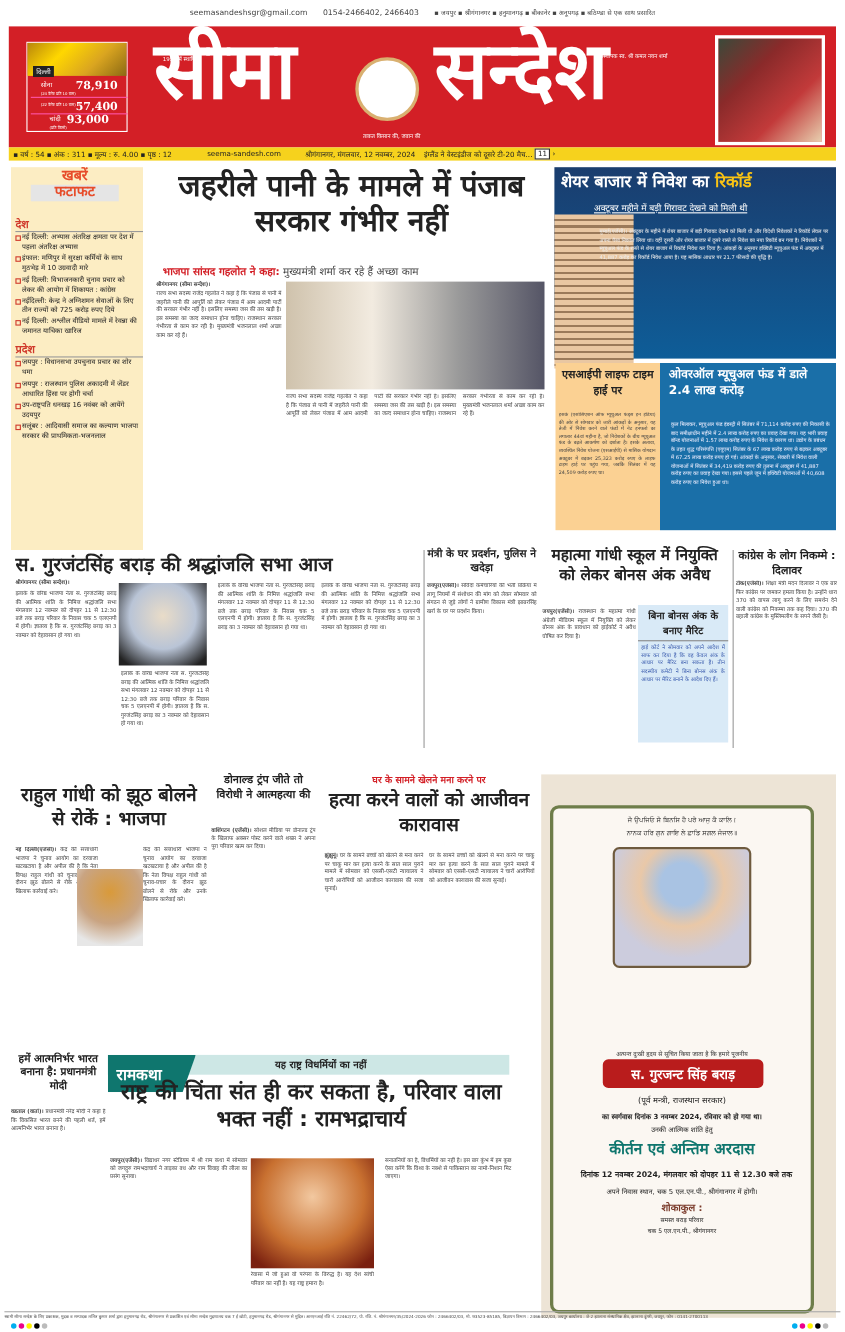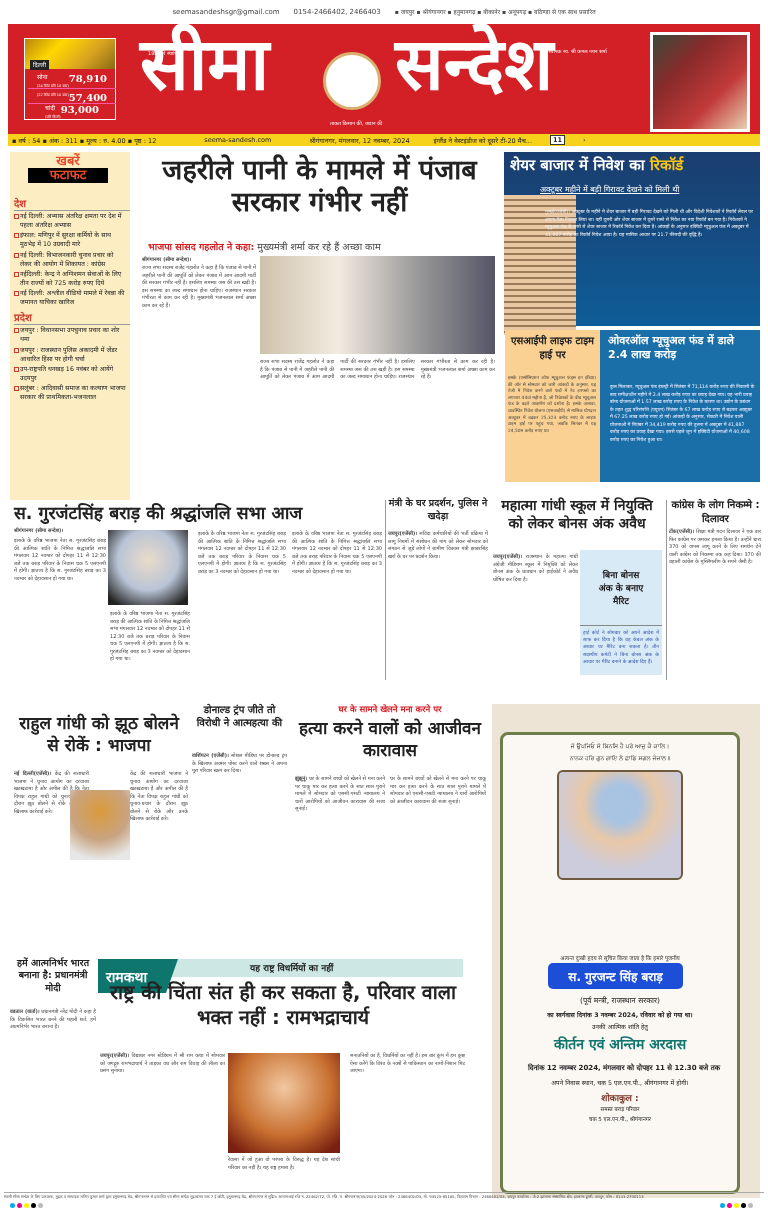--- a/index.html
+++ b/index.html
@@ -13,22 +13,22 @@
 .delhi{left:30px;top:60px;background:#222;color:#fff;font-size:6px;padding:1px 3px}
 .rate{left:28px;font-size:6px;color:#fff;width:88px;display:flex;justify-content:center;border-bottom:1px solid #f5a}
 .rate .v{font-family:"DejaVu Serif",serif;font-weight:bold;font-size:10px}
 .logo{left:140px;top:28px;font-size:72px;font-weight:bold;color:#fff;font-family:"DejaVu Sans",sans-serif;line-height:1}
 .logo2{left:395px;top:28px;font-size:72px;font-weight:bold;color:#fff;line-height:1}
 .emblem{left:323px;top:52px;width:58px;height:58px;border-radius:50%;background:#fff;border:3px solid #d9b070}
 .est{left:148px;top:50px;font-size:5px;color:#fff}
 .tagline{left:330px;top:120px;font-size:5px;color:#fff}
 .founder{left:545px;top:48px;font-size:5px;color:#fff}
 .sportimg{left:650px;top:32px;width:100px;height:100px;border:3px solid #fff;background:linear-gradient(135deg,#3a4a3a,#8a2a2a,#c23a3a,#e8d0b0)}
-.infobar{left:8px;top:134px;width:752px;height:12px;background:#f6d21d;font-size:6.5px;display:flex;align-items:center;padding-left:4px;gap:18px}
-.infobar .pg{border:1px solid #333;background:#fff;padding:0 2px;font-weight:bold}
+.infobar{left:8px;top:134px;width:752px;height:12px;background:#f6d21d;font-size:6.5px;display:flex;align-items:center;padding-left:4px;gap:2px}
+.infobar .pg{border:1px solid #333;background:#fff;padding:0 2px;font-weight:normal}
 .khabar{left:10px;top:152px;width:120px;height:348px;background:#fcedc3}
 .khabar-title{left:28px;top:154px;font-size:13px;color:#e74c2a;font-weight:bold;line-height:1.1;text-align:center;width:80px}
 .sechead{font-size:10px;color:#d0392b;font-weight:bold;border-bottom:1px solid #999;width:116px}
 .bul{font-size:6.3px;line-height:1.45;width:112px;padding-left:6px;position:relative;margin-bottom:1px}
 .bul:before{content:"";position:absolute;left:0;top:3px;width:3px;height:3px;border:1px solid #d0392b}
 .headline{font-weight:bold;color:#222}
 .col{font-size:5px;line-height:1.5;color:#444;text-align:justify}
 .stock{left:504px;top:152px;width:256px;height:174px;background:linear-gradient(180deg,#1a3d6e,#0e5d98)}
 .stock-t{left:510px;top:154px;font-size:15px;color:#fff;font-weight:bold}
 .stock-t .rec{color:#f9c314}
@@ -38,21 +38,21 @@
 .sipbox{left:505px;top:330px;width:95px;height:152px;background:#fbd193}
 .sip-t{left:510px;top:333px;font-size:10px;font-weight:bold;color:#222;text-align:center;width:85px}
 .mfbox{left:600px;top:330px;width:160px;height:152px;background:#1a6fa8}
 .mf-t{left:608px;top:334px;font-size:11px;color:#fff;font-weight:bold}
 .mf-txt{left:610px;top:383px;width:145px;font-size:4.7px;line-height:1.6;color:#eef}
 .ramkatha{left:98px;top:959px;width:365px;height:18px;background:#cde7e5}
 .ramtag{left:98px;top:959px;width:80px;height:34px;background:#0f766e;color:#fff;font-size:14px;font-weight:bold;display:flex;align-items:center;padding-left:8px;clip-path:polygon(0 0,100% 0,85% 100%,0 100%)}
 .ad{left:492px;top:704px;width:268px;height:494px;background:#ede4d6}
 .adin{left:500px;top:732px;width:240px;height:462px;background:#fbf7f2;border:3px solid #6e7d4a;border-radius:8px}
 .adphoto{left:557px;top:770px;width:126px;height:110px;background:#f0e0cc;border:2px solid #6e5a3e;border-radius:6px}
-.adname{left:548px;top:963px;width:135px;height:26px;background:#1d4ed8;border-radius:5px;color:#fff;font-size:12px;font-weight:bold;display:flex;align-items:center;justify-content:center}
+.adname{left:548px;top:963px;width:146px;height:26px;background:#b91c1c;border-radius:5px;color:#fff;font-size:12px;font-weight:bold;display:flex;align-items:center;justify-content:center}
 .ctr{text-align:center}
 .footer{left:4px;top:1192px;width:760px;font-size:3.8px;color:#444;border-top:1px solid #aaa;padding-top:1px}
 .cmyk{display:flex;gap:2px;position:absolute}
 .cmyk span{width:5px;height:5px;border-radius:50%}
 .photo{background:linear-gradient(160deg,#9bb6d0,#d8c2a8,#fff)}
 .vline{position:absolute;width:1px;background:#999}
 </style>
 </head>
 <body>
 
@@ -91,21 +91,21 @@
   <span style="margin-left:30px">seema-sandesh.com</span>
   <span style="margin-left:20px">श्रीगंगानगर, मंगलवार, 12 नवम्बर, 2024</span>
   <span style="margin-left:6px">इंग्लैंड ने वेस्टइंडीज को दूसरे टी-20 मैच...</span>
   <span class="pg">11</span>
   <span>›</span>
 </div>
 
 <div class="abs khabar"></div>
 <div class="abs khabar-title">
     <div>खबरें</div>
-    <div style="background:#000000;color:#e74c2a">फटाफट</div>
+    <div style="background:#e5e5e5;color:#e74c2a">फटाफट</div>
   </div>
 <div class="abs" style="left:14px;top:196px">
   <div class="sechead">देश</div>
   <div class="bul">नई दिल्ली: अभ्यास अंतरिक्ष क्षमता पर देश में पहला अंतरिक्ष अभ्यास</div>
   <div class="bul">इंफाल: मणिपुर में सुरक्षा कर्मियों के साथ मुठभेड़ में 10 उग्रवादी मारे</div>
   <div class="bul">नई दिल्ली: विभाजनकारी चुनाव प्रचार को लेकर की आयोग में शिकायत : कांग्रेस</div>
   <div class="bul">नईदिल्ली: केन्द्र ने अग्निशमन सेवाओं के लिए तीन राज्यों को 725 करोड़ रुपए दिये</div>
   <div class="bul">नई दिल्ली: अश्लील वीडियो मामले में रेवन्ना की जमानत याचिका खारिज</div>
   <div class="sechead" style="margin-top:4px">प्रदेश</div>
   <div class="bul">जयपुर : विधानसभा उपचुनाव प्रचार का शोर थमा</div>
@@ -141,21 +141,21 @@
 <div class="abs col" style="left:198px;top:530px;width:88px;height:155px;overflow:hidden">इलाके के वरिष्ठ भाजपा नेता स. गुरजंटसिंह बराड़ की आत्मिक शांति के निमित्त श्रद्धांजलि सभा मंगलवार 12 नवम्बर को दोपहर 11 से 12:30 बजे तक बराड़ परिवार के निवास चक 5 एलएनपी में होगी। ज्ञातव्य है कि स. गुरजंटसिंह बराड़ का 3 नवम्बर को देहावसान हो गया था।</div>
 <div class="abs col" style="left:292px;top:530px;width:90px;height:155px;overflow:hidden">इलाके के वरिष्ठ भाजपा नेता स. गुरजंटसिंह बराड़ की आत्मिक शांति के निमित्त श्रद्धांजलि सभा मंगलवार 12 नवम्बर को दोपहर 11 से 12:30 बजे तक बराड़ परिवार के निवास चक 5 एलएनपी में होगी। ज्ञातव्य है कि स. गुरजंटसिंह बराड़ का 3 नवम्बर को देहावसान हो गया था।</div>
 
 <div class="vline" style="left:385px;top:500px;height:180px"></div>
 <div class="abs headline ctr" style="left:388px;top:496px;width:100px;font-size:9.5px">मंत्री के घर प्रदर्शन, पुलिस ने खदेड़ा</div>
 <div class="abs col" style="left:388px;top:530px;width:100px;height:155px;overflow:hidden"><b>जयपुर(एजेंसी)।</b> <span>संविदा कर्मचारियों की भर्ती प्रक्रिया में लागू नियमों में संशोधन की मांग को लेकर सोमवार को संगठन से जुड़े लोगों ने ग्रामीण विकास मंत्री झाबरसिंह खर्रा के घर पर प्रदर्शन किया।</span></div>
 
 <div class="abs headline ctr" style="left:492px;top:496px;width:170px;font-size:14px;line-height:1.3">महात्मा गांधी स्कूल में नियुक्ति को लेकर बोनस अंक अवैध</div>
 <div class="abs col" style="left:493px;top:553px;width:85px;height:130px;overflow:hidden"><b>जयपुर(एजेंसी)।</b> <span>राजस्थान के महात्मा गांधी अंग्रेजी मीडियम स्कूल में नियुक्ति को लेकर बोनस अंक के प्रावधान को हाईकोर्ट ने अवैध घोषित कर दिया है।</span></div>
 <div class="abs" style="left:580px;top:550px;width:82px;height:125px;background:#d9eaf7">
-  <div class="headline ctr" style="font-size:9px;padding:18px;border-bottom:1px solid #888">बिना बोनस अंक के बनाए मैरिट</div>
+  <div class="headline ctr" style="font-size:9px;padding:3px;border-bottom:1px solid #888">बिना बोनस अंक के बनाए मैरिट</div>
   <div class="col" style="padding:3px;font-size:4.8px;color:#3355aa">हाई कोर्ट ने सोमवार को अपने आदेश में साफ कर दिया है कि वह केवल अंक के आधार पर मैरिट बना सकता है। तीन सदस्यीय कमेटी ने बिना बोनस अंक के आधार पर मैरिट बनाने के आदेश दिए हैं।</div>
 </div>
 
 <div class="vline" style="left:666px;top:500px;height:180px"></div>
 <div class="abs headline ctr" style="left:668px;top:497px;width:95px;font-size:10px">कांग्रेस के लोग निकम्मे : दिलावर</div>
 <div class="abs col" style="left:669px;top:528px;width:92px;height:155px;overflow:hidden"><b>टोंक(एजेंसी)।</b> <span>शिक्षा मंत्री मदन दिलावर ने एक बार फिर कांग्रेस पर जमकर हमला किया है। उन्होंने धारा 370 को वापस लागू करने के लिए समर्थन देने वाली कांग्रेस को निकम्मा तक कह दिया। 370 की बहाली कांग्रेस के मुस्लिमलीग के सपने जैसी है।</span></div>
 
 <div class="abs headline ctr" style="left:14px;top:712px;width:170px;font-size:17px;line-height:1.3">राहुल गांधी को झूठ बोलने से रोकें : भाजपा</div>
 <div class="abs col" style="left:14px;top:770px;width:75px;height:120px;overflow:hidden"><b>नई दिल्ली(एजेंसी)।</b> <span>केंद्र की सत्ताधारी भाजपा ने चुनाव आयोग का दरवाजा खटखटाया है और अपील की है कि नेता विपक्ष राहुल गांधी को चुनाव-प्रचार के दौरान झूठ बोलने से रोके और उनके खिलाफ कार्रवाई करे।</span></div>
 <div class="abs photo" style="left:70px;top:790px;width:60px;height:70px;background:radial-gradient(circle at 50% 30%,#d99a3a,#c9a482 50%,#e7e7e7 85%)"></div>

